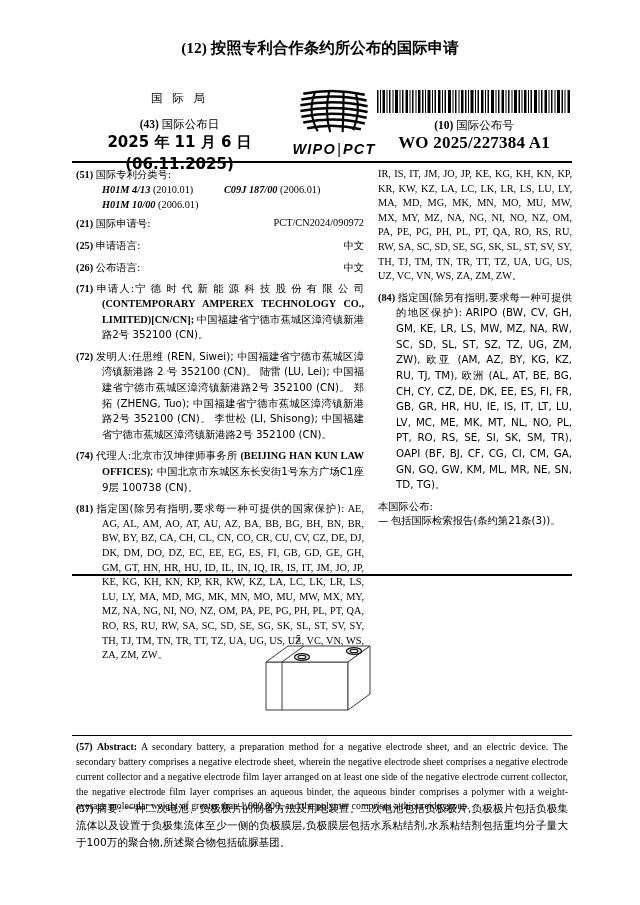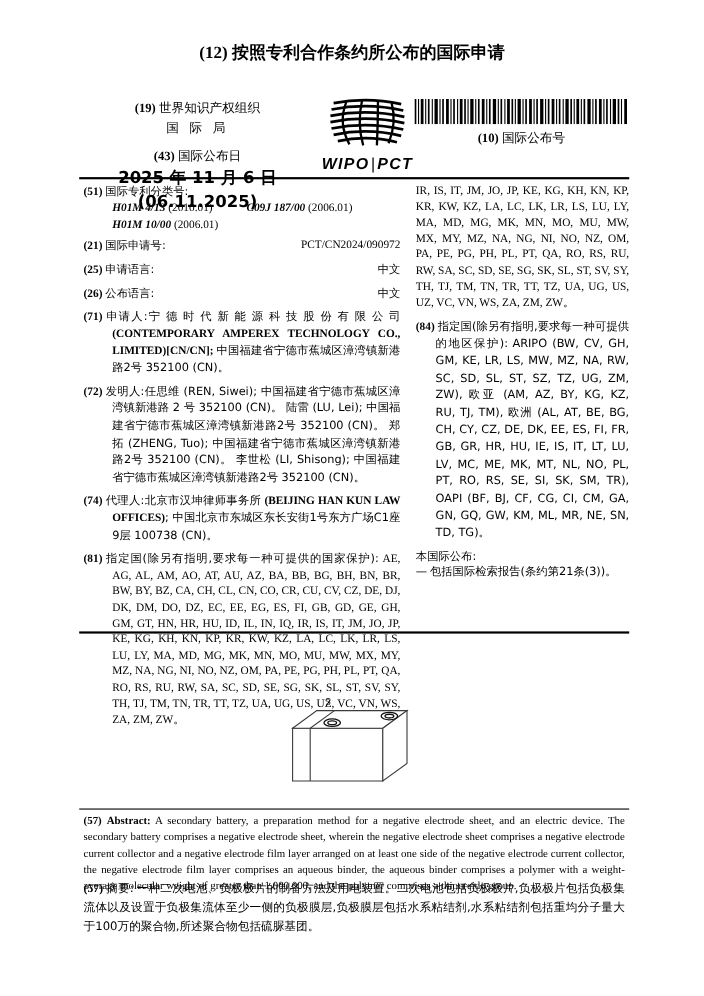--- a/index.html
+++ b/index.html
@@ -226,24 +226,20 @@
 <body>
 
 <div class="page">
 
   <div class="hdr-title">
     <span class="paren">(12)</span>
     <span class="cjk">按照专利合作条约所公布的国际申请</span>
   </div>
 
   <div class="hdr-left">
-    <div>
-      <span class="b">(19)</span>
-      <span class="cjk">世界知识产权组织</span>
-    </div>
     <div class="cjk wide">国 际 局</div>
     <div class="row43">
       <span class="b">(43)</span>
       <span class="cjk">国际公布日</span>
     </div>
     <div class="date-line cjk">2025 年 11 月 6 日 (06.11.2025)</div>
   </div>
 
   <div class="wipo-wrap">
     <svg class="wipo-globe" viewBox="0 0 100 50">
@@ -329,20 +325,21 @@
       <rect x="371" y="0" width="3" height="46"></rect>
         <rect x="377" y="0" width="2" height="46"></rect>
       <rect x="383" y="0" width="5" height="46"></rect>
     </g>
   </svg>
 
   <div class="pubno-label">
     <span class="bold">(10)</span>
     <span class="cjk">国际公布号</span>
   </div>
+  <div class="pubno">WO 2025/227384 A1</div>
 
   <div class="rule-top"></div>
 
   <div class="biblio-left">
 
     <div class="fld tight">
       <div class="hang">
         <span class="code">(51)</span>
         <span class="cjk">国际专利分类号:</span>
       </div>

